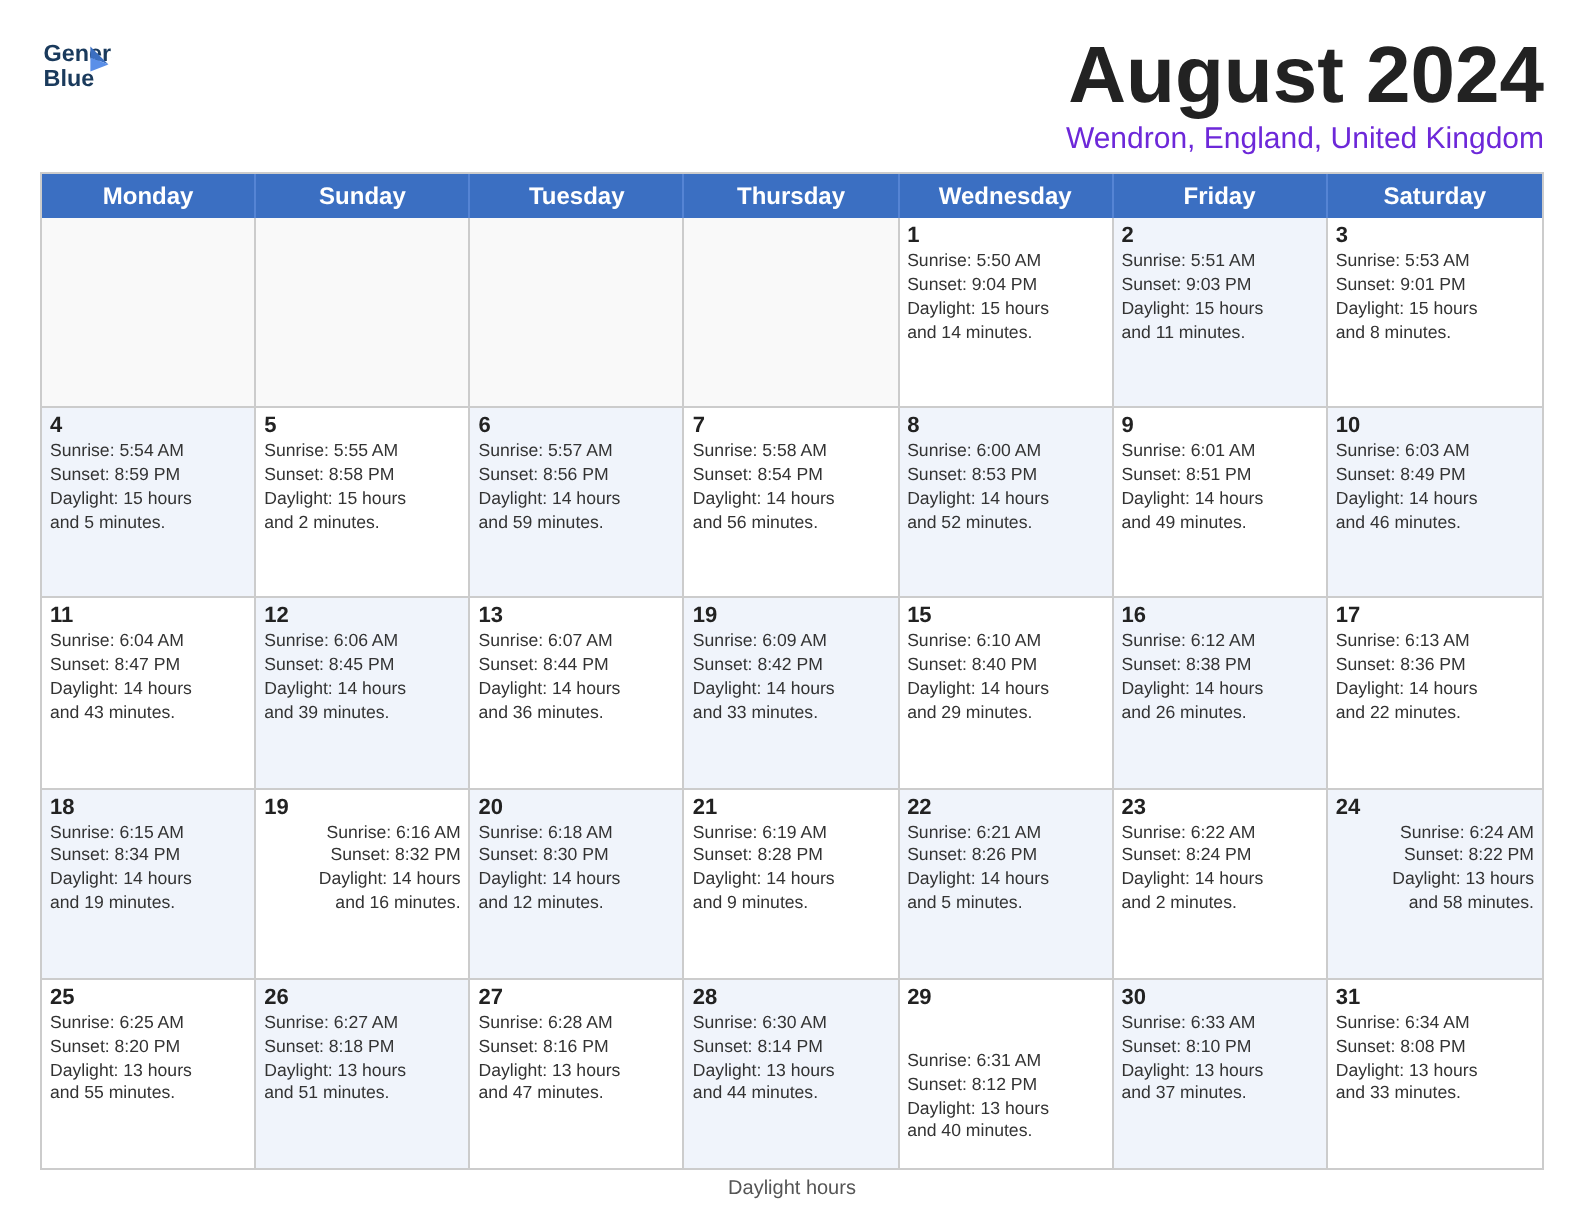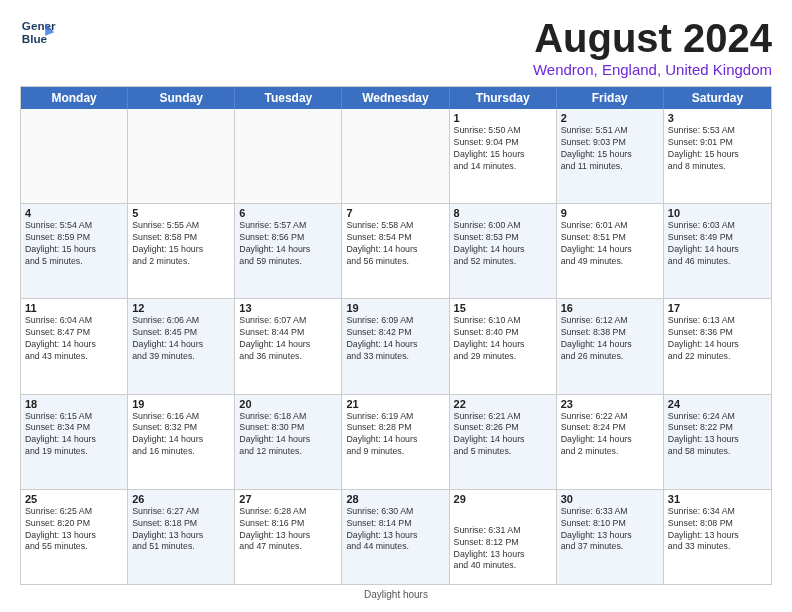--- a/index.html
+++ b/index.html
@@ -124,22 +124,22 @@
       <div class="main-title">August 2024</div>
       <div class="subtitle">Wendron, England, United Kingdom</div>
     </div>
   </div>
 
   <div class="calendar">
     <div class="cal-header-row">
       <div class="cal-header-cell">Monday</div>
       <div class="cal-header-cell">Sunday</div>
       <div class="cal-header-cell">Tuesday</div>
+      <div class="cal-header-cell">Thursday</div>
       <div class="cal-header-cell">Wednesday</div>
-      <div class="cal-header-cell">Thursday</div>
       <div class="cal-header-cell">Friday</div>
       <div class="cal-header-cell">Saturday</div>
     </div>
     <div class="cal-body" id="cal-body">
     <div class="cal-row">
           <div class="cal-cell empty"></div>
           <div class="cal-cell empty"></div>
           <div class="cal-cell empty"></div>
           <div class="cal-cell empty"></div>
           <div class="cal-cell">
@@ -269,21 +269,21 @@
         <div class="cal-row">
           <div class="cal-cell alt">
             <span class="day-num">18</span>
             <div class="day-info" style="white-space: pre-line;">Sunrise: 6:15 AM
 Sunset: 8:34 PM
 Daylight: 14 hours
 and 19 minutes.</div>
           </div>
           <div class="cal-cell">
             <span class="day-num">19</span>
-            <div class="day-info" style="white-space: pre-line;">Sunrise: 6:16 AM
+            <div class="day-info" style="white-space: pre-line; text-align: right;">Sunrise: 6:16 AM
 Sunset: 8:32 PM
 Daylight: 14 hours
 and 16 minutes.</div>
           </div>
           <div class="cal-cell alt">
             <span class="day-num">20</span>
             <div class="day-info" style="white-space: pre-line;">Sunrise: 6:18 AM
 Sunset: 8:30 PM
 Daylight: 14 hours
 and 12 minutes.</div>
@@ -304,21 +304,21 @@
           </div>
           <div class="cal-cell">
             <span class="day-num">23</span>
             <div class="day-info" style="white-space: pre-line;">Sunrise: 6:22 AM
 Sunset: 8:24 PM
 Daylight: 14 hours
 and 2 minutes.</div>
           </div>
           <div class="cal-cell alt">
             <span class="day-num">24</span>
-            <div class="day-info" style="white-space: pre-line;">Sunrise: 6:24 AM
+            <div class="day-info" style="white-space: pre-line; text-align: right;">Sunrise: 6:24 AM
 Sunset: 8:22 PM
 Daylight: 13 hours
 and 58 minutes.</div>
           </div>
         </div>
         <div class="cal-row">
           <div class="cal-cell">
             <span class="day-num">25</span>
             <div class="day-info" style="white-space: pre-line;">Sunrise: 6:25 AM
 Sunset: 8:20 PM

